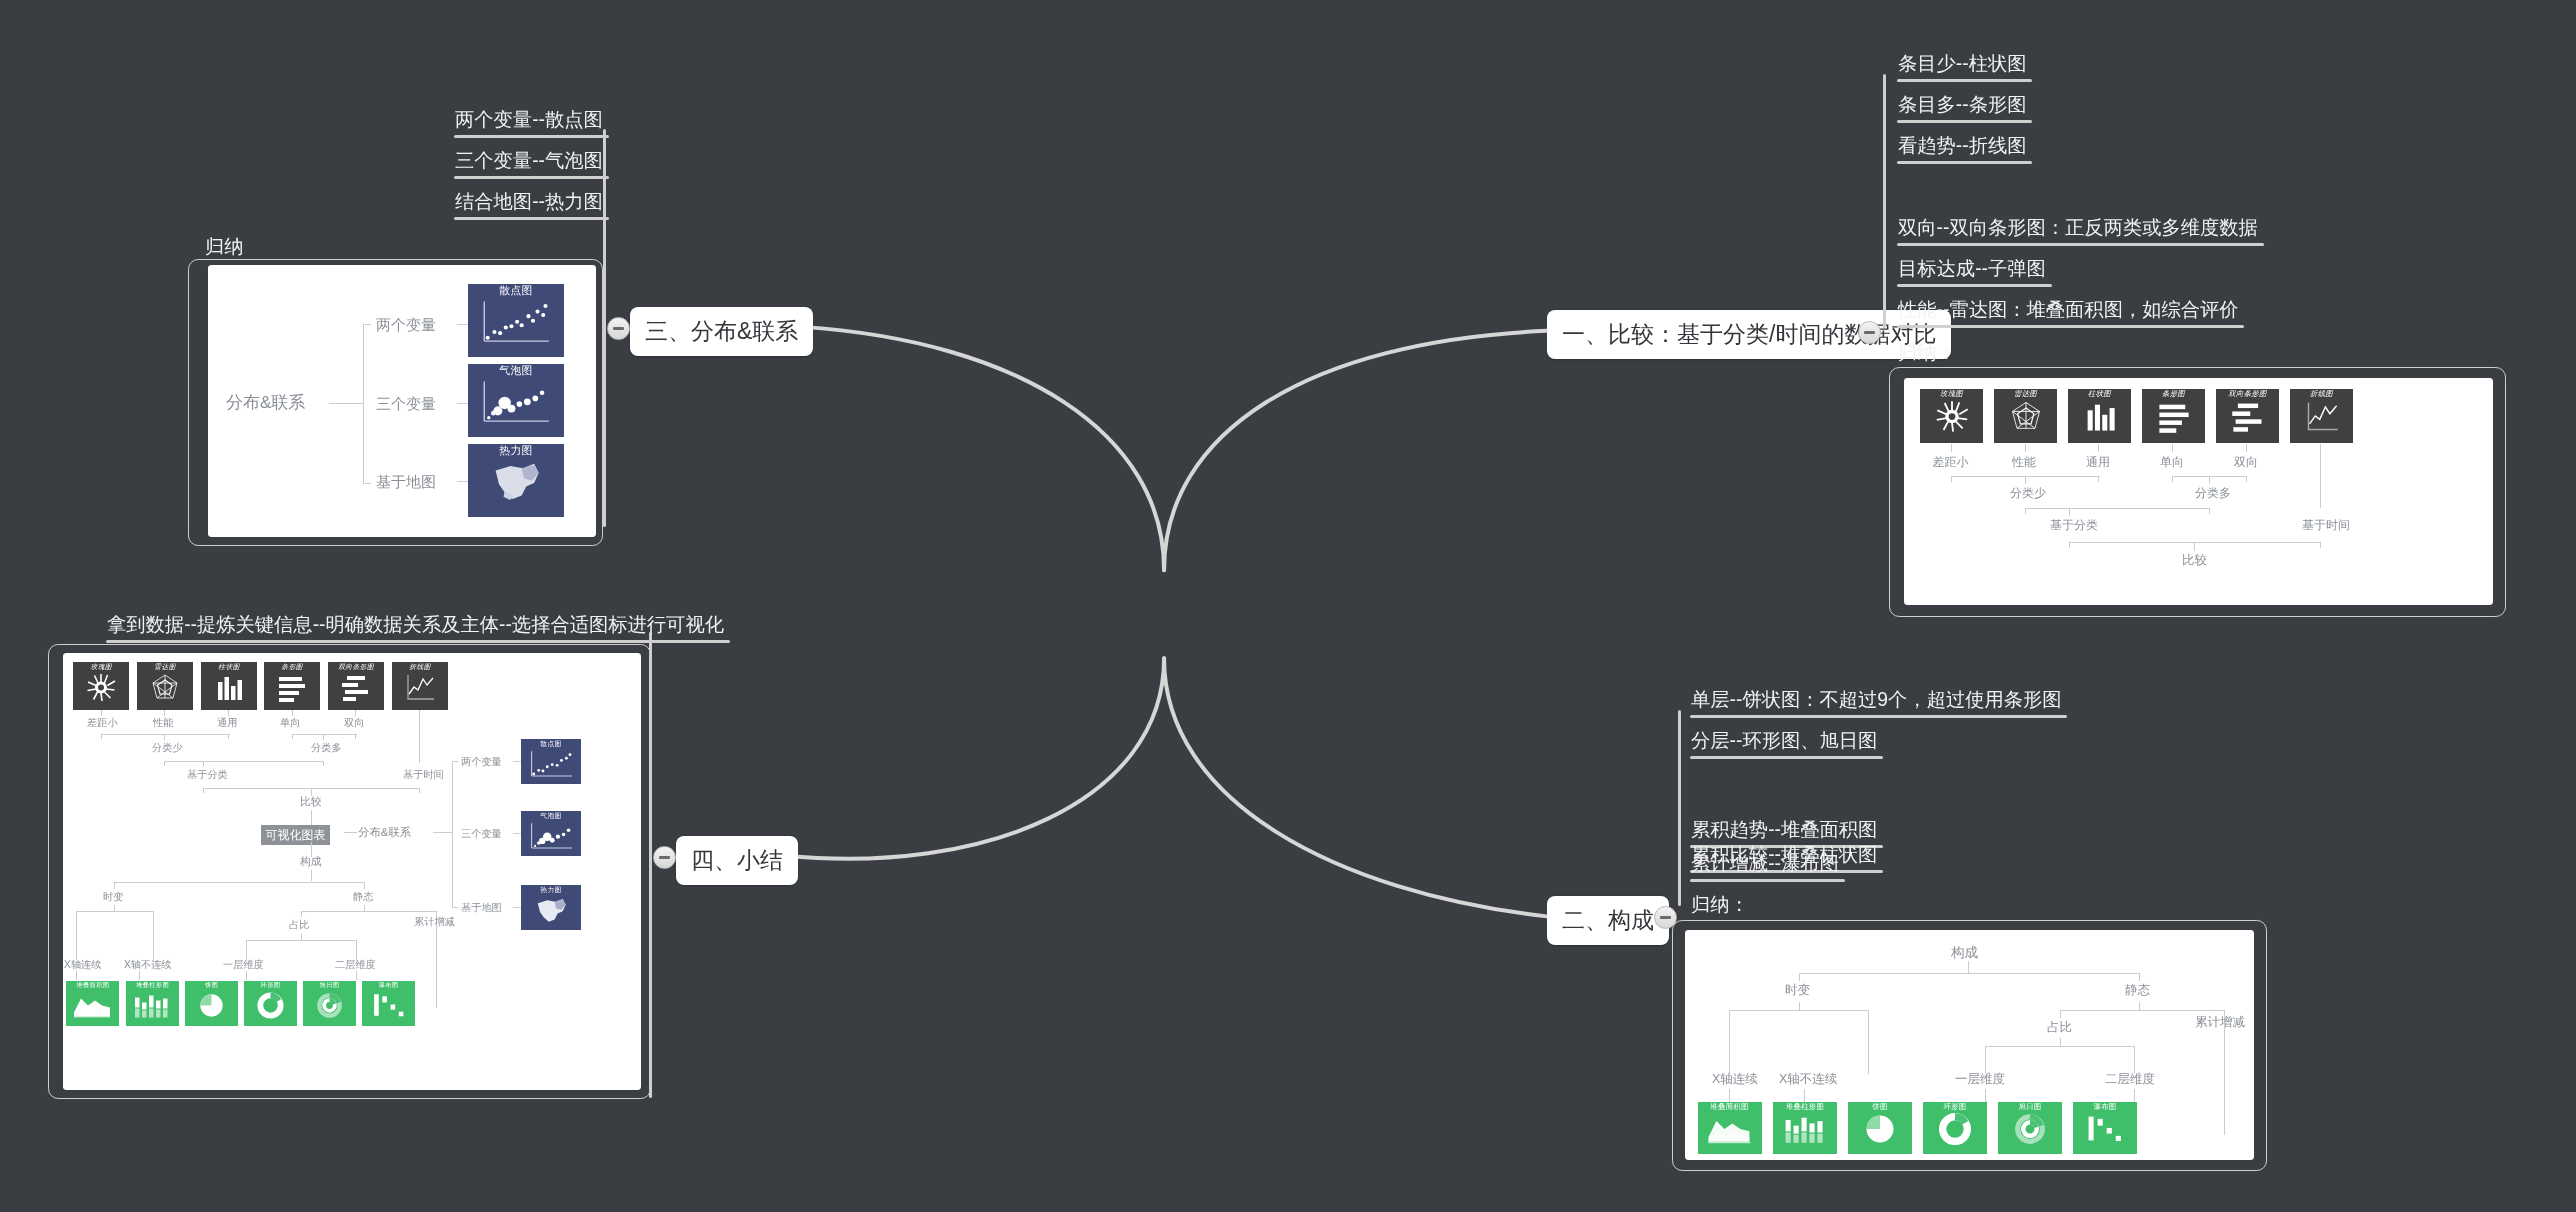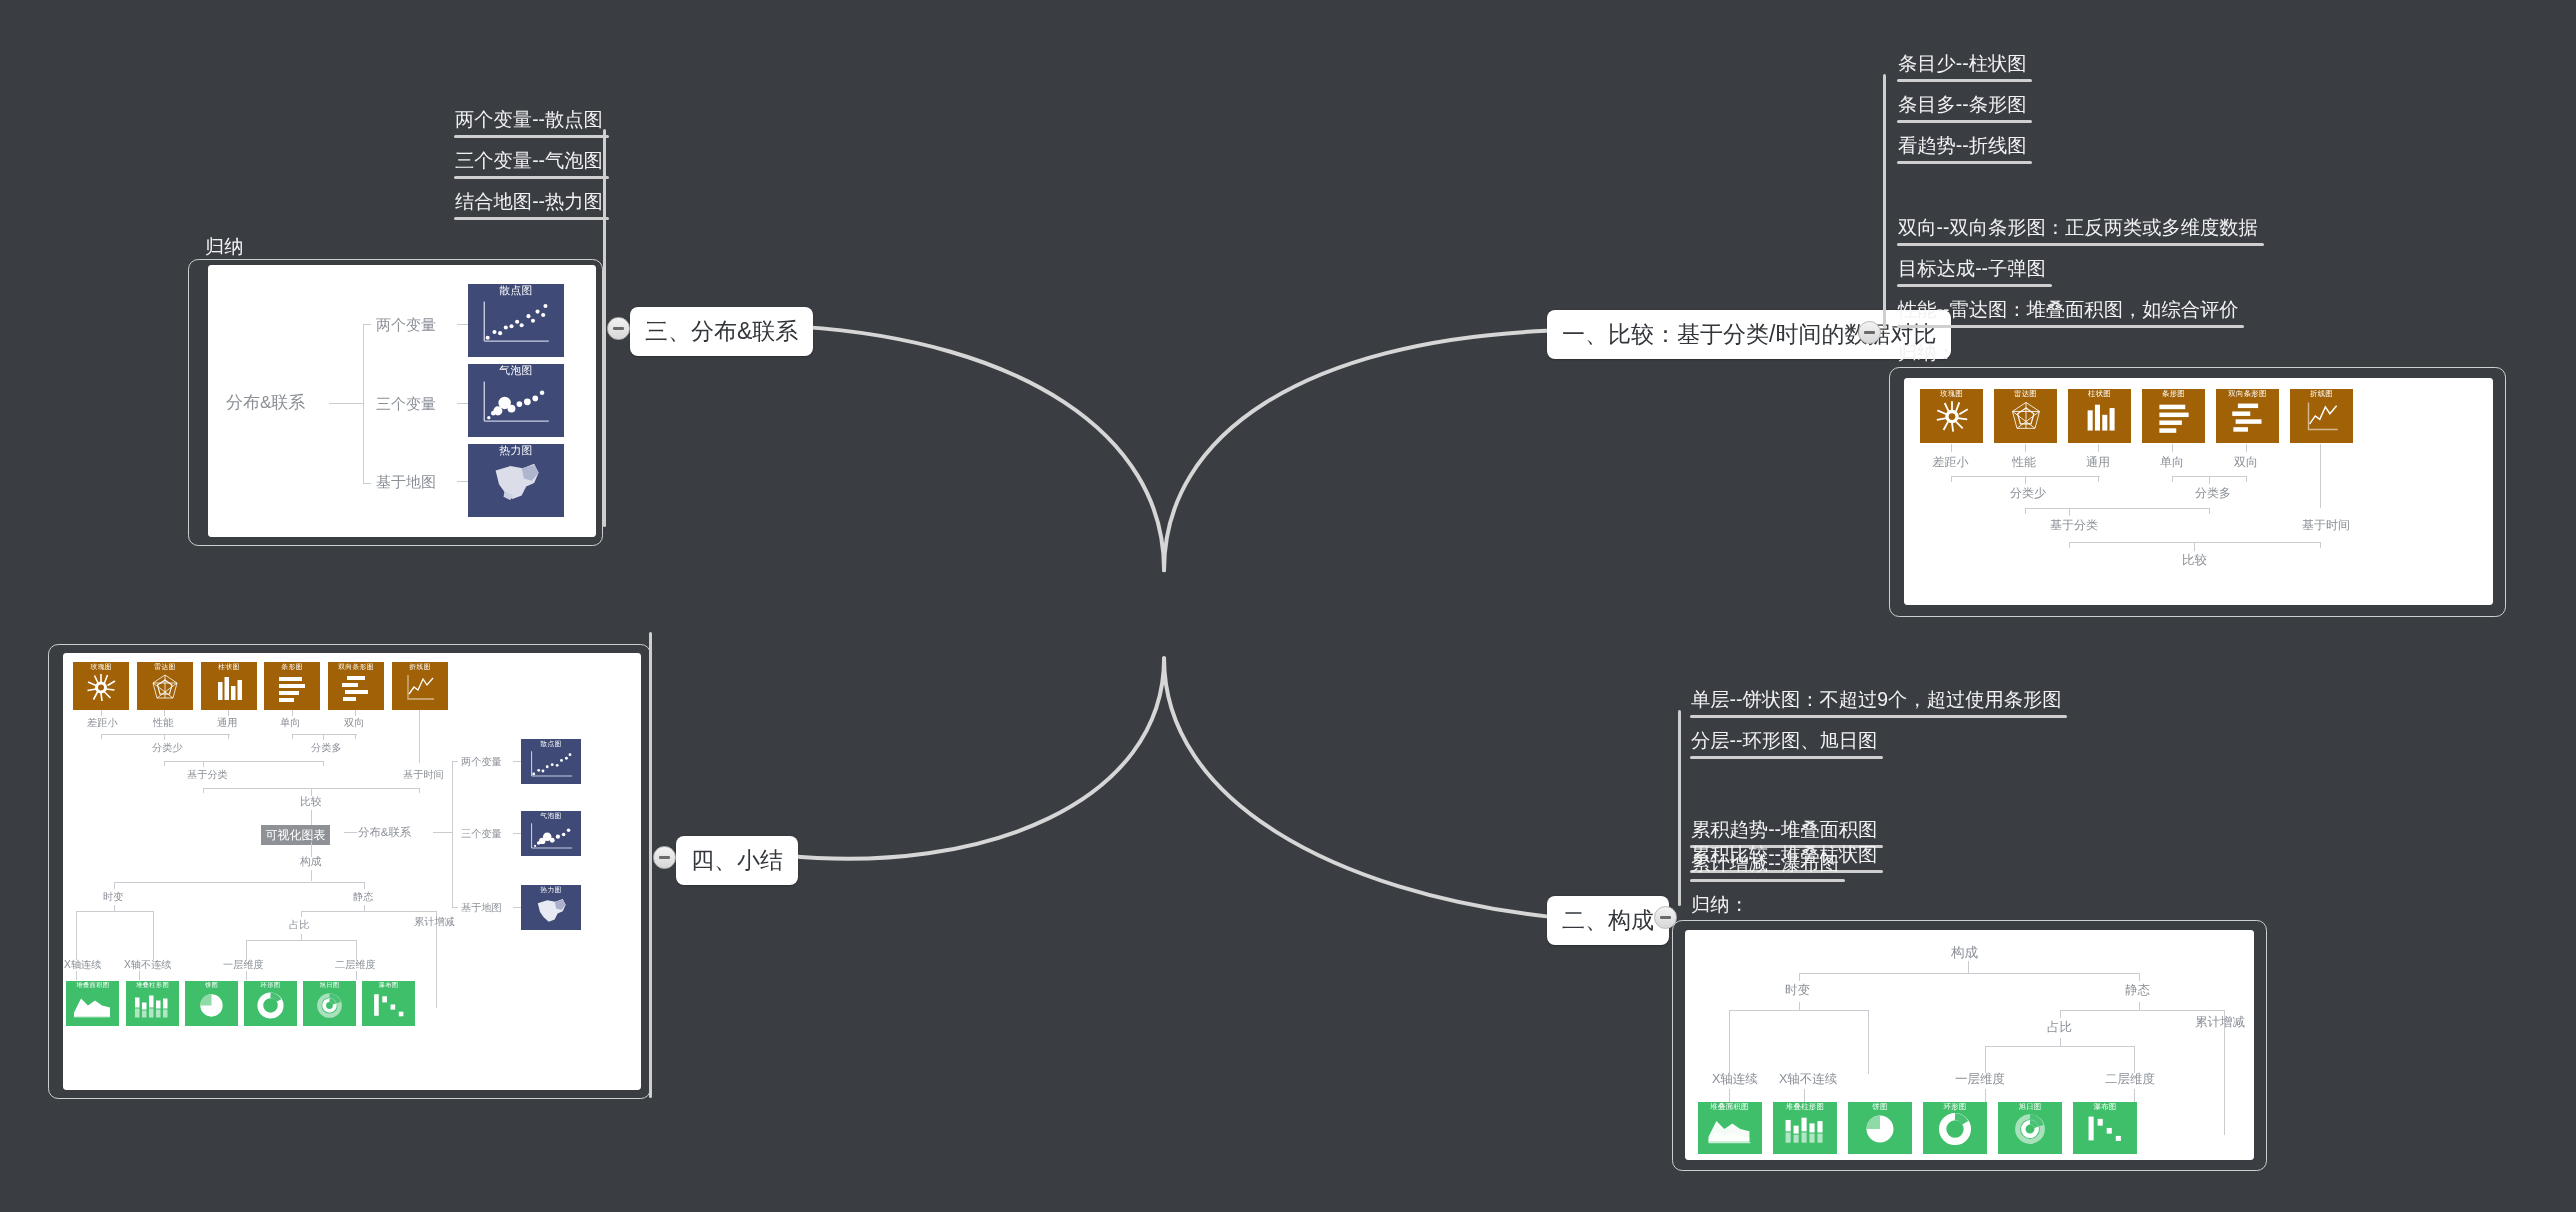--- a/index.html
+++ b/index.html
@@ -66,21 +66,21 @@
     position:absolute; background:#fff; border-radius:3.4px; overflow:hidden;
   }
   .panel-outline{
     position:absolute; border:1.7px solid #cfcfcf; border-radius:10.2px;
   }
 
   
   .tile{ position:absolute; display:flex; flex-direction:column; align-items:center;
          justify-content:flex-start; }
   .tile .cap{ font-size:7.4px; color:#fff; margin-top:0; letter-spacing:0.3px; }
-  .tile-blue{ background:#a16207; }
+  .tile-blue{ background:#404040;font-style:italic; }
   .tile-green{ background:#3fbf6a; }
   .tile-navy{ background:#3f4a77; }
 
   .tree-label{ position:absolute; color:#8a8f96; white-space:nowrap; }
   .tree-line{ position:absolute; background:#c9ccd1; }
 
   .hl-box{
     position:absolute; background:#8e9296; color:#fff;
     padding:1.7px 4.5px; white-space:nowrap;
   }
@@ -429,20 +429,21 @@
       </svg>
     </div>
   </div>
 
   <div class="branch" style="left:676px; top:836px;">
     <span>四、小结</span>
   </div>
   <div class="toggle" style="left:653px; top:846px;"></div>
   <div class="spine" style="left:649px; top:632px; height:466px;"></div>
 
+  <div class="leaf" style="left:107px; top:611px;">拿到数据--提炼关键信息--明确数据关系及主体--选择合适图标进行可视化</div>
 
   <div class="panel-outline" style="left:48px; top:644px; width:603px; height:455px;"></div>
   <div class="panel" style="left:63px; top:653px; width:578px; height:437px;">
 
     <div class="tile tile-blue" style="left:10.2px;  top:9px; width:56px; height:48px;">
       <div class="cap" style="font-size:6.8px;">玫瑰图</div>
       <svg width="32" height="31" viewBox="0 0 64 62">
         <circle cx="32" cy="31" r="9" fill="none" stroke="#fff" stroke-width="6"></circle>
         <g stroke="#fff" stroke-width="3.2">
           <line x1="32" y1="21" x2="32" y2="4"></line>

